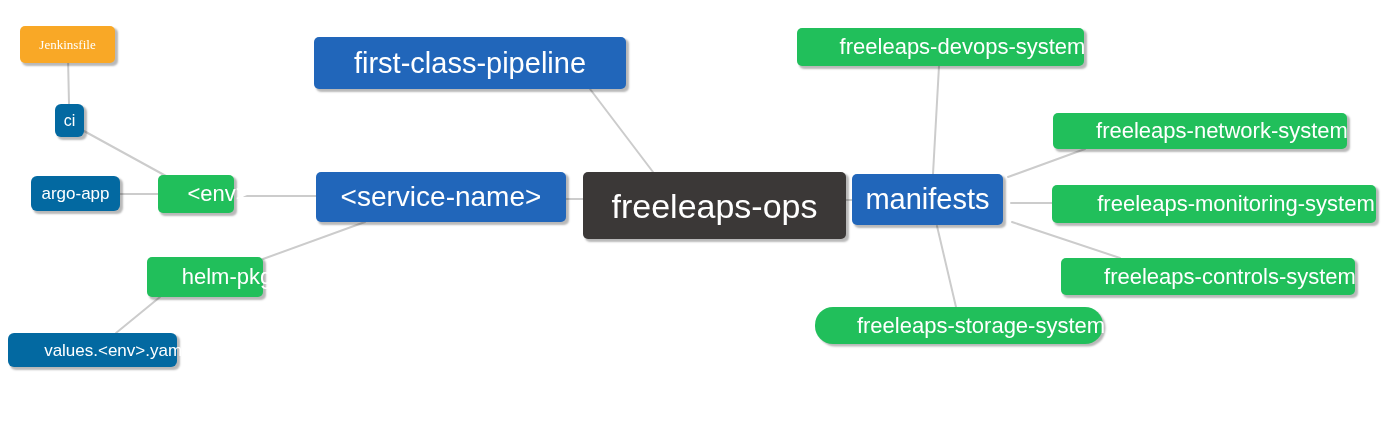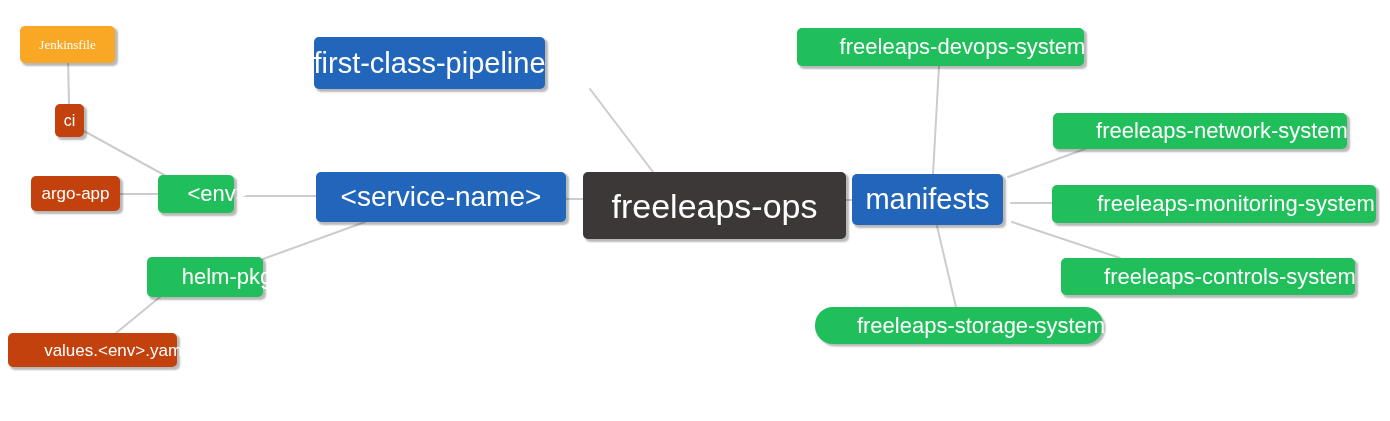--- a/index.html
+++ b/index.html
@@ -35,33 +35,33 @@
     color: #ffffff;
     border-radius: 5px;
     box-shadow: 2.5px 2.5px 2px rgba(0,0,0,0.28);
     white-space: nowrap;
     cursor: pointer;
     box-sizing: border-box;
     line-height: 1;
     user-select: none;
   }
   .orange { background: #F9A826; }
-  .red    { background: #c2410c; }
+  .red    { background: #0369a1; border-radius: 6px; }
   .green  { background: #21BF5B; padding-left: 44px; }
   .blue   { background: #2166BA; }
   .dark   { background: #3B3837; }
 
   
   #n-jenkinsfile { left: 20px;   top: 26px;  width: 95px;  height: 37px; font-size: 13px; font-family: Liberation Serif, serif; }
   #n-ci          { left: 55px;   top: 104px; width: 29px;  height: 33px; font-size: 16px; }
   #n-argo-app    { left: 31px;   top: 176px; width: 89px;  height: 35px; font-size: 17px; }
   #n-env         { left: 158px;  top: 175px; width: 76px;  height: 38px; font-size: 22px; }
   #n-helm-pkg    { left: 147px;  top: 257px; width: 116px; height: 40px; font-size: 22px; }
   #n-values      { left: 8px;    top: 333px; width: 169px; height: 34px; font-size: 17px; padding-left: 45px; }
-  #n-fcp         { left: 314px;  top: 37px;  width: 231px; height: 52px; font-size: 29px; text-align: right; }
+  #n-fcp         { left: 314px;  top: 37px;  width: 312px; height: 52px; font-size: 29px; text-align: right; }
   #n-service     { left: 316px;  top: 172px; width: 250px; height: 50px; font-size: 28px; }
   #n-ops         { left: 583px;  top: 172px; width: 263px; height: 67px; font-size: 34px; text-align: right; }
   #n-manifests   { left: 852px;  top: 174px; width: 151px; height: 51px; font-size: 29px; }
   #n-devops      { left: 797px;  top: 28px;  width: 287px; height: 38px; font-size: 22px; }
   #n-network     { left: 1053px; top: 113px; width: 294px; height: 36px; font-size: 22px; }
   #n-monitoring  { left: 1052px; top: 185px; width: 324px; height: 38px; font-size: 22px; }
   #n-controls    { left: 1061px; top: 258px; width: 294px; height: 37px; font-size: 22px; }
   #n-storage     { left: 815px;  top: 307px; width: 288px; height: 37px; font-size: 22px; border-radius: 18px; }
 </style>
 </head>

